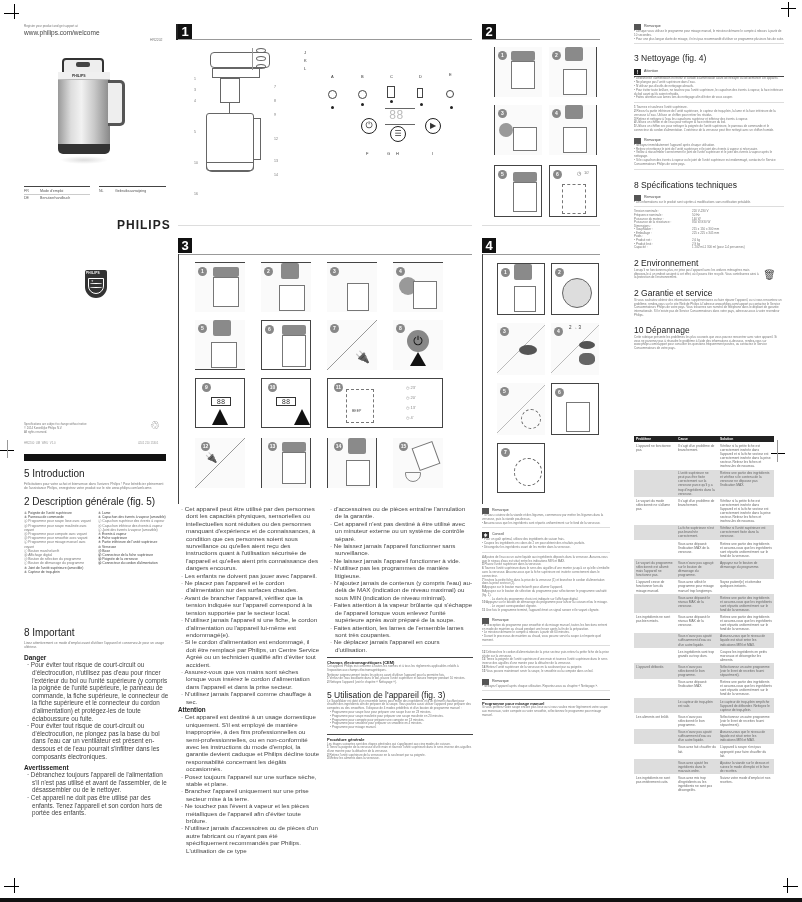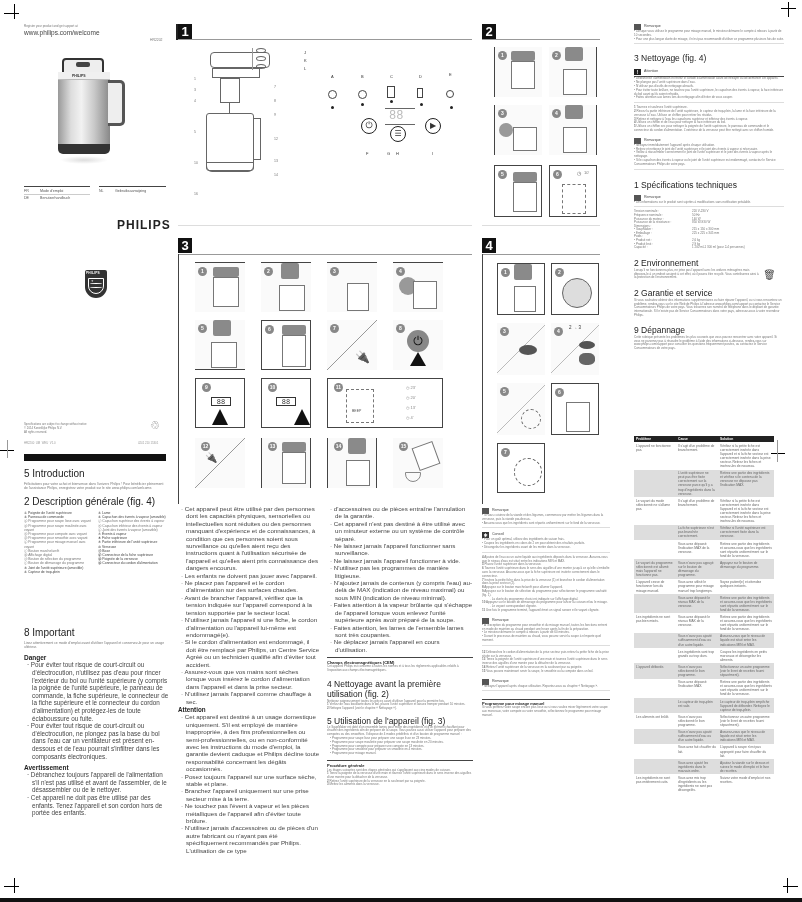--- a/index.html
+++ b/index.html
@@ -88,21 +88,21 @@
 
 <div class="abs" style="left:24px;top:454px;width:142px;height:7px;background:#111">
   <span style="color:#fff;font-size:5px;line-height:7px;padding-left:2px;font-weight:bold">Français</span>
 </div>
 
 <div class="abs" style="left:24px;top:468px;width:142px">
   <div class="h2">5  Introduction</div>
   <div class="tiny" style="margin-top:2px">Félicitations pour votre achat et bienvenue dans l'univers Philips ! Pour bénéficier pleinement de l'assistance Philips, enregistrez votre produit sur le site www.philips.com/welcome.</div>
 </div>
 <div class="abs" style="left:24px;top:496px;width:148px">
-  <div class="h2">2  Description générale (fig. 4)</div>
+  <div class="h2">2  Description générale (fig. 5)</div>
   <div style="display:flex;gap:4px;margin-top:3px">
     <div style="width:70px" class="tiny">
       <div style="color:#444">① Poignée de l'unité supérieure</div>
       <div style="color:#444">② Panneau de commande</div>
       <div>   Ⓐ Programme pour soupe lisse avec voyant</div>
       <div>   Ⓑ Programme pour soupe moulinée avec voyant</div>
       <div>   Ⓒ Programme pour compote avec voyant</div>
       <div>   Ⓓ Programme pour smoothie avec voyant</div>
       <div>   Ⓔ Programme pour mixage manuel avec voyant</div>
       <div>   Ⓕ Bouton marche/arrêt</div>
@@ -403,21 +403,20 @@
     <li>· <span>Ne laissez jamais l'appareil fonctionner à vide.</span></li>
     <li>· <span>N'utilisez pas les programmes de manière litigieuse.</span></li>
     <li>· <span>N'ajoutez jamais de contenus (y compris l'eau) au-delà de MAX (indication de niveau maximal) ou sous MIN (indication de niveau minimal).</span></li>
     <li>· <span>Faites attention à la vapeur brûlante qui s'échappe de l'appareil lorsque vous enlevez l'unité supérieure après avoir préparé de la soupe.</span></li>
     <li>· <span>Faites attention, les lames de l'ensemble lames sont très coupantes.</span></li>
     <li>· <span>Ne déplacez jamais l'appareil en cours d'utilisation.</span></li>
   </ul>
   <div style="height:1px;background:#444;margin-top:4px"></div>
   <div class="h3" style="font-size:4px;margin-top:2px">Champs électromagnétiques (CEM)</div>
   <div class="tiny" style="font-size:3px;line-height:3.8px">Cet appareil Philips est conforme à toutes les normes et à tous les règlements applicables relatifs à l'exposition aux champs électromagnétiques.</div>
-  <div class="h2" style="margin-top:6px;font-size:8.5px;line-height:10px">4  Nettoyage avant la première utilisation (fig. 2)</div>
   <div class="tiny" style="font-size:3px">Nettoyez soigneusement toutes les pièces avant d'utiliser l'appareil pour la première fois.</div>
   <div class="tiny" style="font-size:3px;line-height:3.8px">
     <div><b>1</b> <span>Versez de l'eau bouillante dans le bol, placez l'unité supérieure et laissez tremper pendant 10 minutes.</span></div>
     <div><b>2</b> <span>Nettoyez l'appareil (voir le chapitre « Nettoyage »).</span></div>
   </div>
   <div class="h2" style="margin-top:5px;font-size:8.5px;line-height:10px">5  Utilisation de l'appareil (fig. 3)</div>
   <div class="tiny" style="font-size:3px;line-height:3.8px">Le SoupMaker est doté d'un ensemble lames pour mixer des ingrédients et d'un élément chauffant pour chauffer des ingrédients afin de préparer de la soupe. Vous pouvez aussi utiliser l'appareil pour préparer des compotes ou des smoothies. Il dispose de 4 modes prédéfinis et d'un bouton de programme manuel :</div>
   <ul class="blist tiny" style="font-size:3px;line-height:3.8px">
     <li>• <span>Programme pour soupe lisse pour préparer une soupe lisse en 23 minutes.</span></li>
     <li>• <span>Programme pour soupe moulinée pour préparer une soupe moulinée en 20 minutes.</span></li>
@@ -502,21 +501,21 @@
     <div><b>4</b> <span>Utilisez un chiffon et de l'eau pour nettoyer la face intérieure du bol.</span></div>
     <div><b>5</b> <span>Utilisez un chiffon sec pour nettoyer la poignée de l'unité supérieure, le panneau de commande et le connecteur du cordon d'alimentation. L'extérieur de la verseuse peut être nettoyé avec un chiffon humide.</span></div>
   </div>
   <div style="border-bottom:1px solid #ddd;padding:2px 0;margin-top:3px">
     <div><span class="noteicon"></span><span class="notetitle">Remarque</span></div>
     <div>• <span>Nettoyez immédiatement l'appareil après chaque utilisation.</span></div>
     <div>• <span>Retirez et nettoyez le joint de l'unité supérieure et le joint des évents à vapeur si nécessaire.</span></div>
     <div>• <span>Veillez à réassembler correctement le joint de l'unité supérieure et le joint des évents à vapeur après le nettoyage.</span></div>
     <div>• <span>Si le capuchon des évents à vapeur ou le joint de l'unité supérieure est endommagé, contactez le Service Consommateurs Philips de votre pays.</span></div>
   </div>
-  <div class="h2" style="margin-top:9px;font-size:8.5px">1  Spécifications techniques</div>
+  <div class="h2" style="margin-top:9px;font-size:8.5px">8  Spécifications techniques</div>
   <div style="border-bottom:1px solid #ddd;padding:2px 0;margin-top:2px">
     <div><span class="noteicon"></span><span class="notetitle">Remarque</span></div>
     <div>• <span>Les informations sur le produit sont sujettes à modifications sans notification préalable.</span></div>
   </div>
   <table style="margin-top:3px;font-size:3px;line-height:3.6px;color:#777;border-collapse:collapse">
     <tbody>
         <tr>
           <td style="width:58px">Tension nominale :</td>
           <td>220 V-230 V</td>
         </tr>
@@ -562,21 +561,21 @@
         </tr>
   </tbody>
     </table>
   <div class="h2" style="margin-top:7px;font-size:8.5px">2  Environnement</div>
   <div style="display:flex;gap:4px">
     <div style="width:125px">Lorsqu'il ne fonctionnera plus, ne jetez pas l'appareil avec les ordures ménagères mais déposez-le à un endroit assigné à cet effet, où il pourra être recyclé. Vous contribuerez ainsi à la protection de l'environnement.</div>
     <div style="font-size:10px;color:#333;line-height:12px">🗑</div>
   </div>
   <div class="h2" style="margin-top:6px;font-size:8.5px">2  Garantie et service</div>
   <div>Si vous souhaitez obtenir des informations supplémentaires ou faire réparer l'appareil, ou si vous rencontrez un problème, rendez-vous sur le site Web de Philips à l'adresse www.philips.com/support ou contactez le Service Consommateurs Philips de votre pays. Vous trouverez son numéro de téléphone dans le dépliant de garantie internationale. S'il n'existe pas de Service Consommateurs dans votre pays, adressez-vous à votre revendeur Philips.</div>
-  <div class="h2" style="margin-top:6px;font-size:8.5px">9  Dépannage</div>
+  <div class="h2" style="margin-top:6px;font-size:8.5px">10  Dépannage</div>
   <div>Cette rubrique présente les problèmes les plus courants que vous pouvez rencontrer avec votre appareil. Si vous ne parvenez pas à résoudre le problème à l'aide des informations ci-dessous, rendez-vous sur www.philips.com/support pour consulter les questions fréquemment posées, ou contactez le Service Consommateurs de votre pays.</div>
 </div>
 
 <div class="abs" style="left:634px;top:436px;width:140px">
   <table class="tbl" id="tbl">
     <thead>
       <tr>
         <th style="width:30%">Problème</th>
         <th style="width:30%">Cause</th>
         <th>Solution</th>

